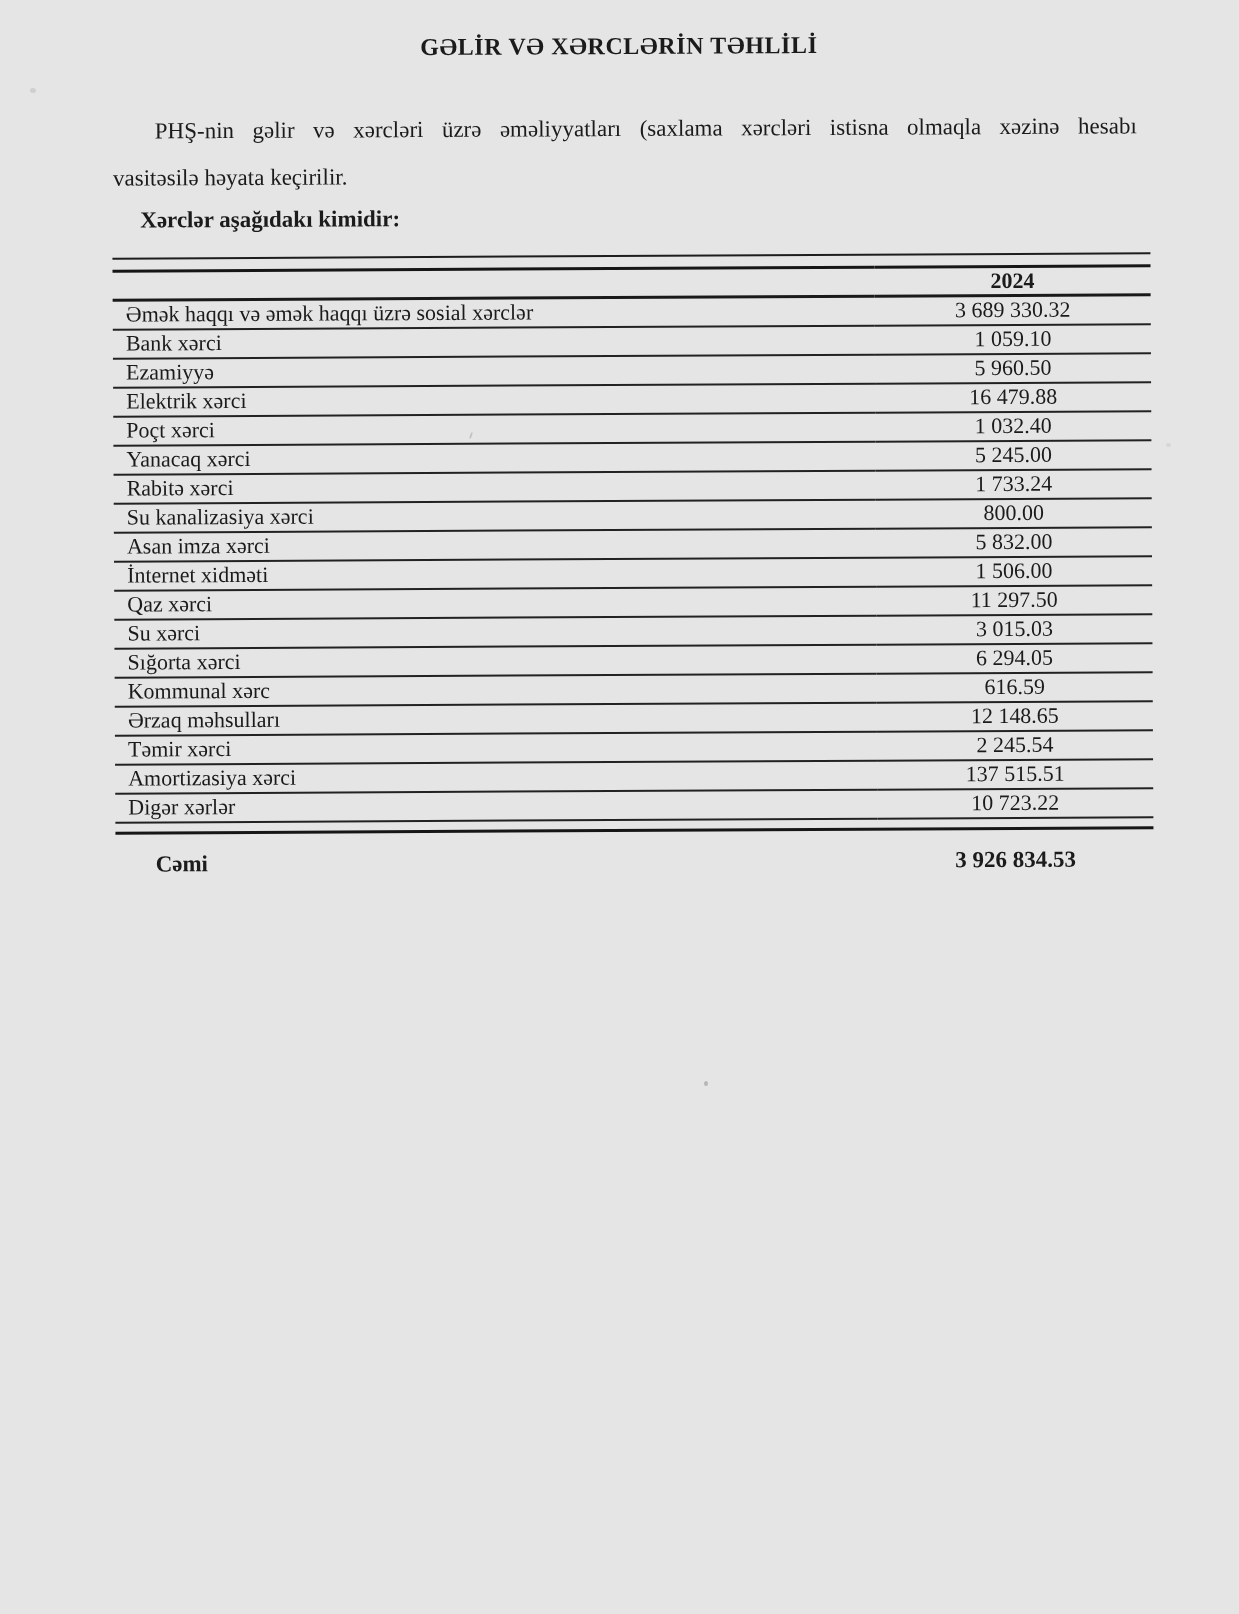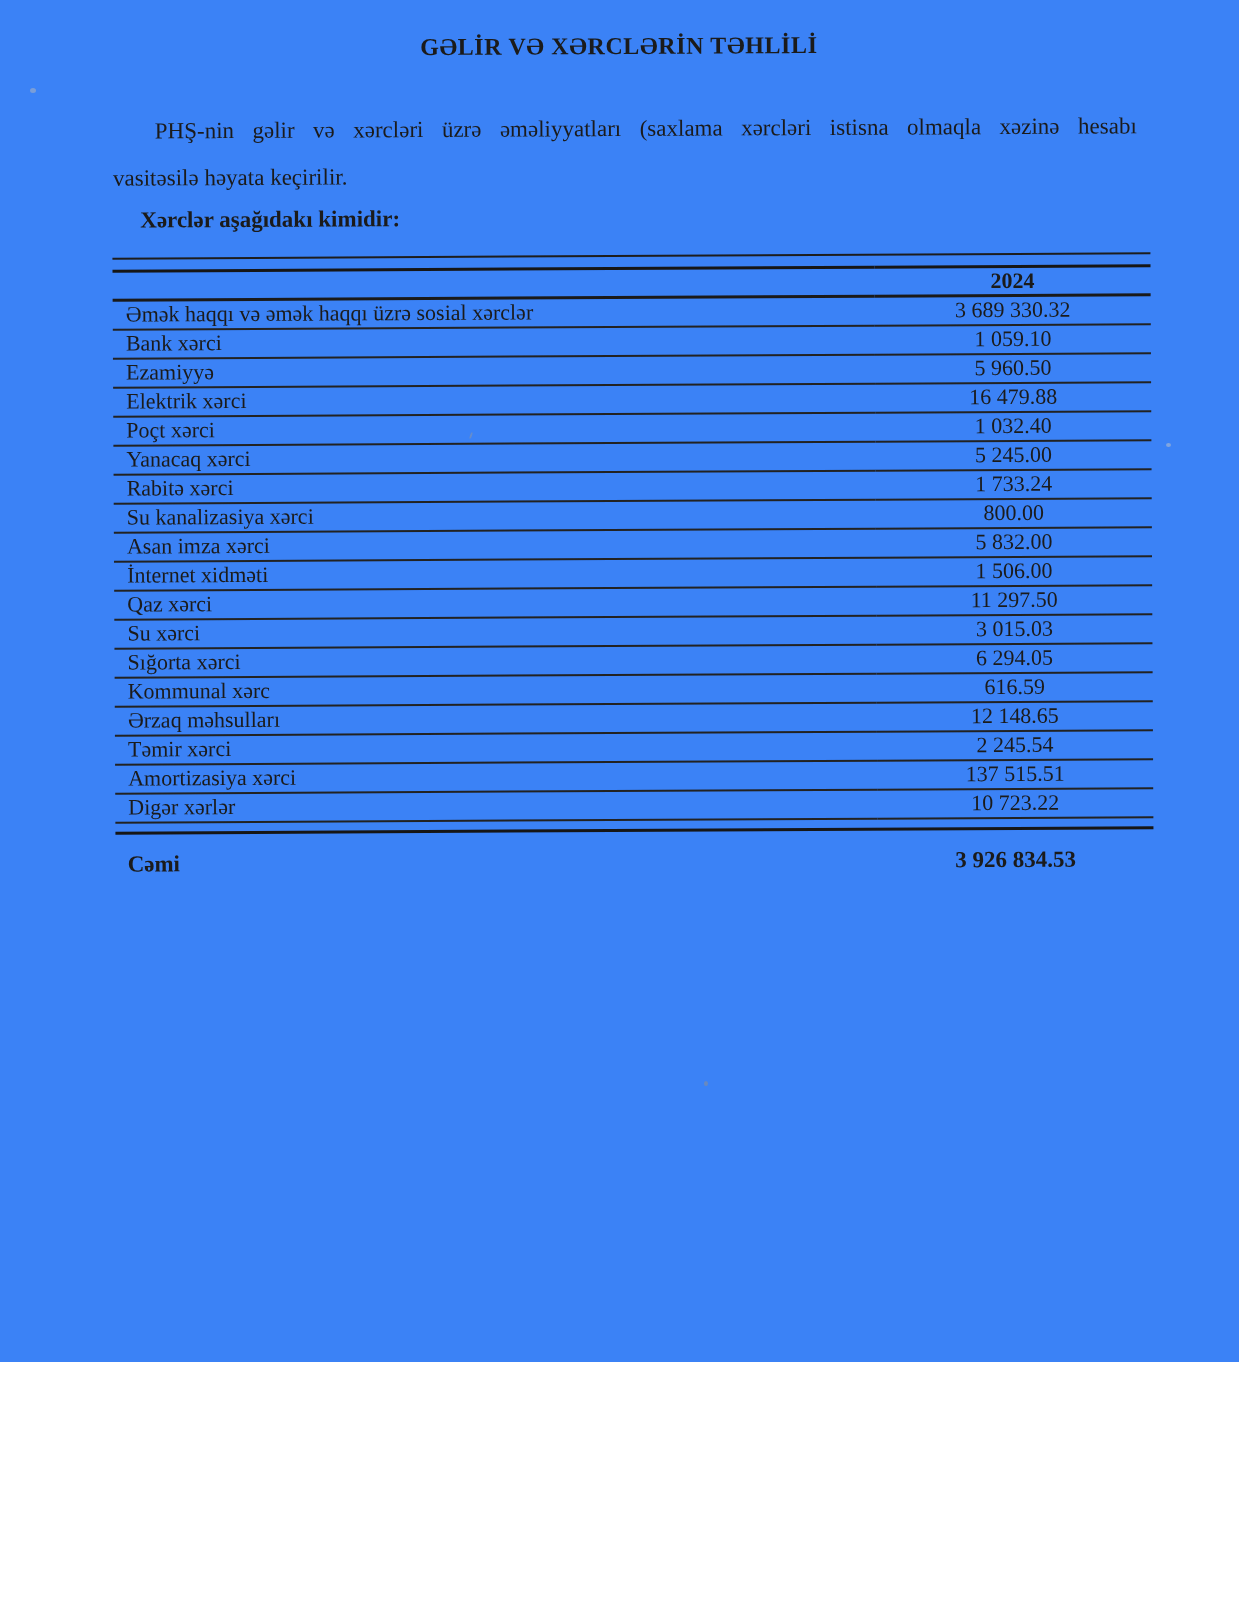--- a/index.html
+++ b/index.html
@@ -5,22 +5,22 @@
   * { box-sizing: border-box; margin: 0; padding: 0; }
   html, body { background: #ffffff; }
   body {
     font-family: "Liberation Serif", "DejaVu Serif", serif;
     color: #1b1b1b;
     width: 1239px;
   }
   .page {
     position: relative;
     width: 1239px;
-    height: 1362px;
-    background: #3b82f6;
+    height: 1614px;
+    background: #e5e5e5;
     overflow: hidden;
   }
   .sheet {
     transform: rotate(-0.3deg);
     transform-origin: 50% 20%;
   }
   .doc-title {
     padding-top: 33px;
     text-align: center;
     font-size: 24px;
@@ -83,21 +83,21 @@
   td.label-cell { padding-left: 13px; }
   td.value-cell { text-align: center; }
   .total-row {
     display: flex;
     align-items: baseline;
     margin: 17px 0 0 112px;
     width: 1038px;
     font-size: 23px;
     font-weight: bold;
   }
-  .total-label { margin-left: 12px; }
+  .total-label { margin-left: 40px; }
   .total-value {
     margin-left: auto;
     width: 276px;
     text-align: center;
   }
   .speck {
     position: absolute;
     border-radius: 50%;
   }
   .speck-1 { left: 704px; top: 1081px; width: 4px; height: 5px; background: #8f8f8f; opacity: .55; }

